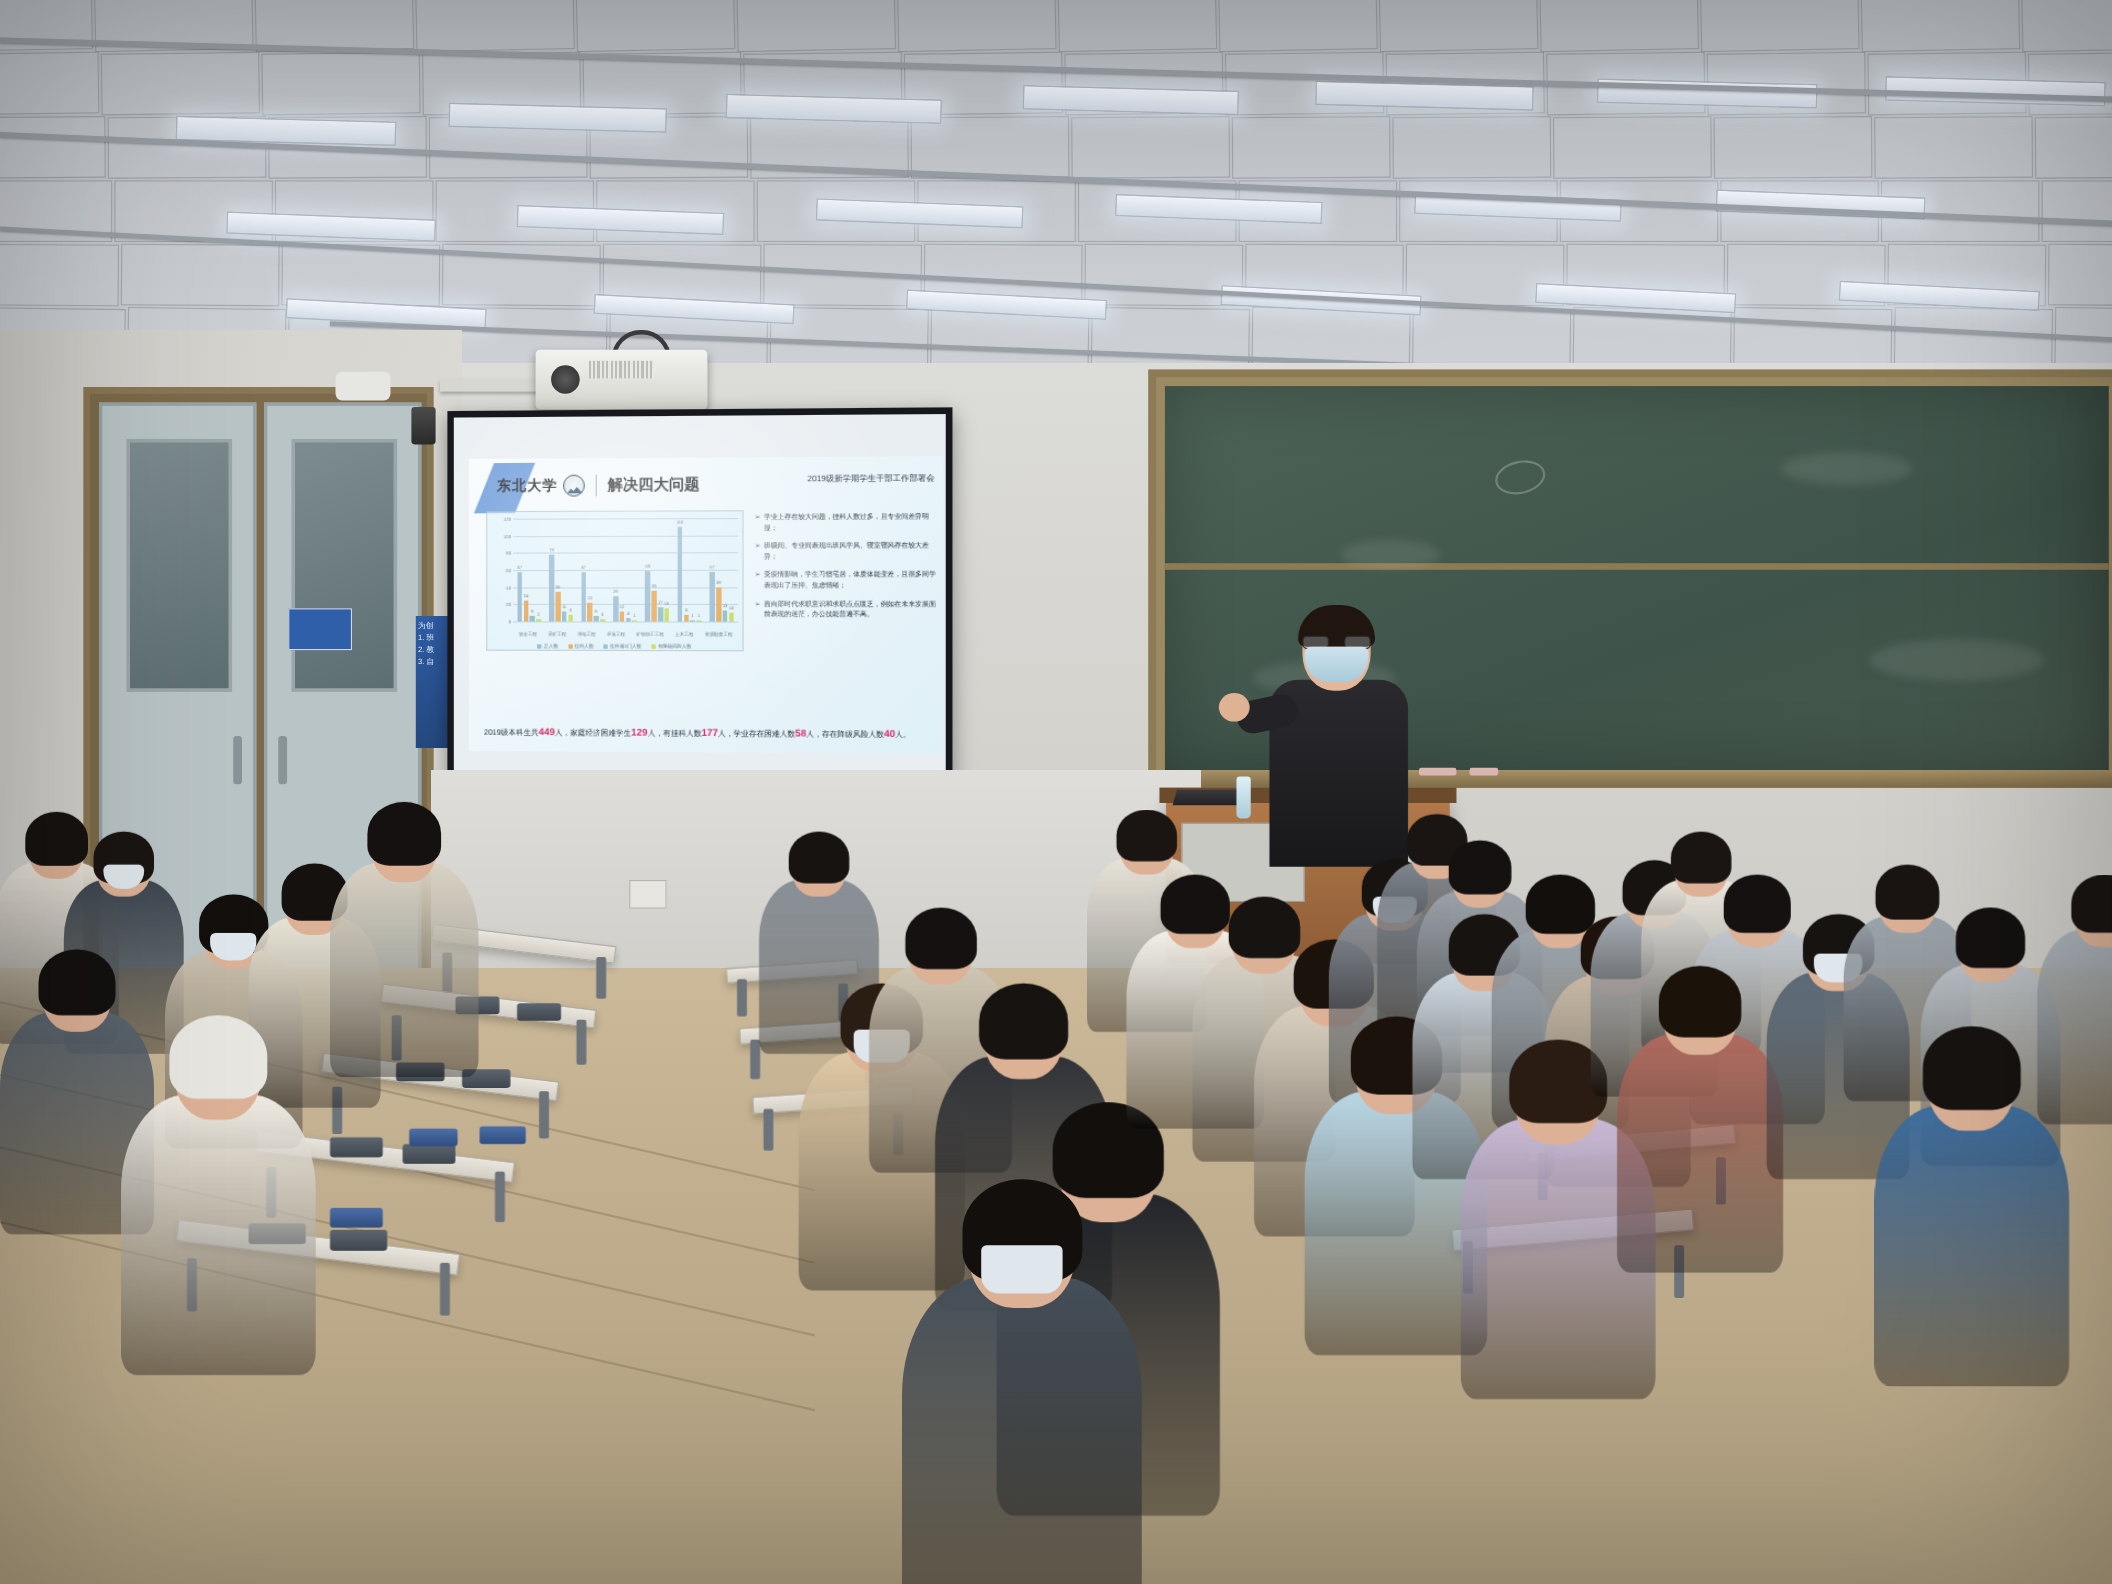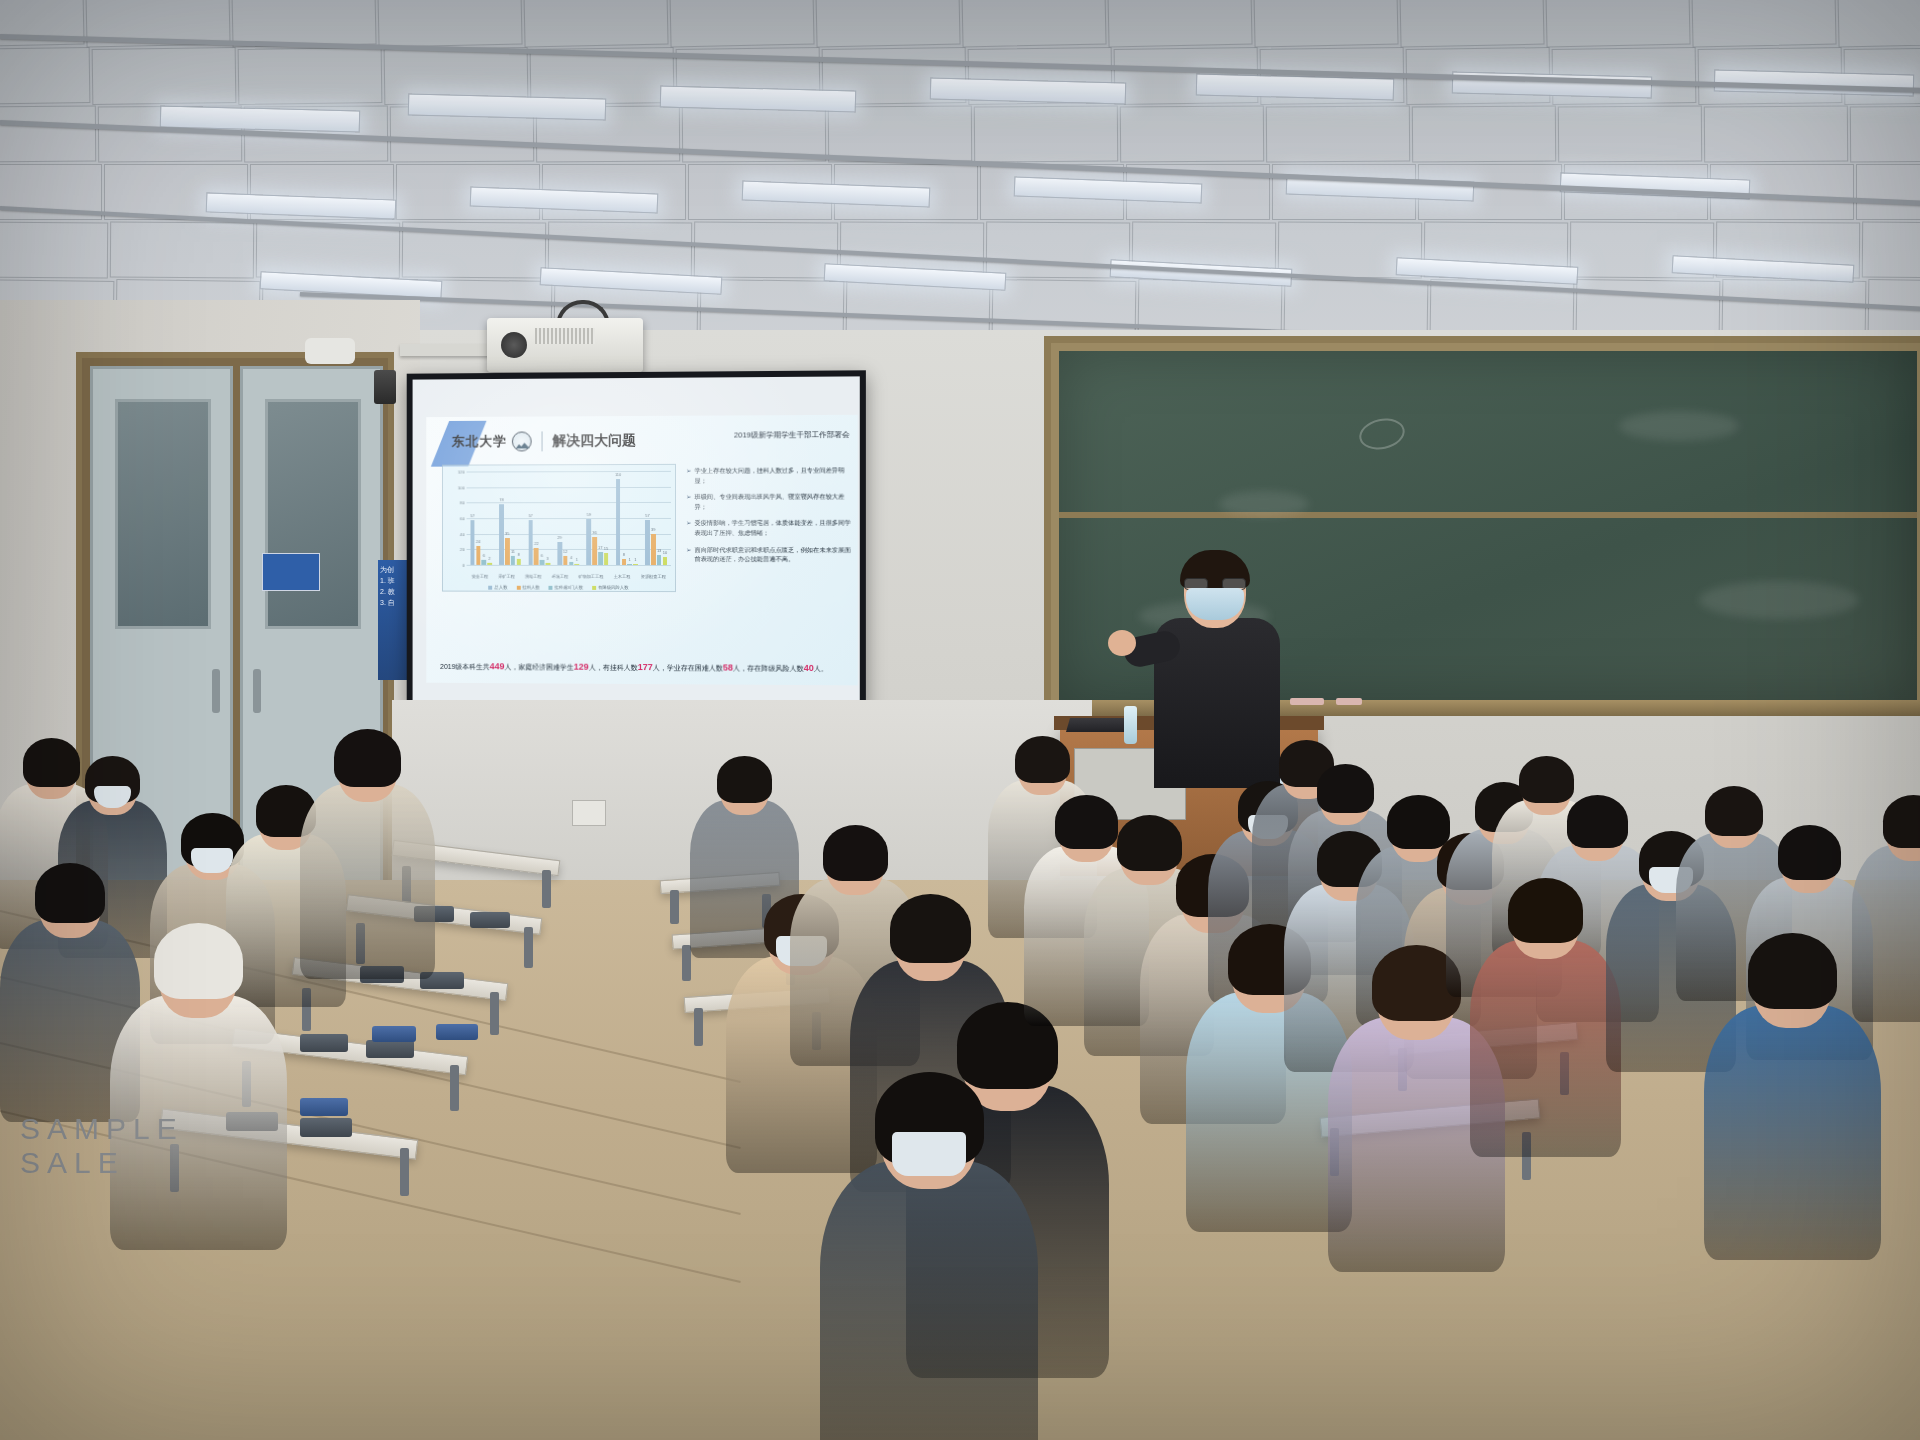--- a/index.html
+++ b/index.html
@@ -832,19 +832,15 @@
 
           </div>
       <div class="stu" style="left:820px;top:1080px;width:218.4px;height:424.2px;">
             <div class="torso" style="left:0;top:80.808px;width:218.4px;height:315px;background:linear-gradient(#46505a, rgba(0,0,0,.35))"></div>
             <div class="head" style="left:60.9px;top:0;width:96.60000000000001px;height:109.2px;background:#dcb196"></div>
             <div class="hair" style="left:54.599999999999994px;top:-8.4px;width:109.20000000000002px;height:93.912px;background:#120f0d"></div>
             <div class="mask" style="left:72.492px;top:52.416px;width:73.41600000000001px;height:43.68000000000001px"></div>
           </div>
     </div>
 
-  <div class="sample-text">
-    <div>SAMPLE</div>
-    <div>SALE</div>
-  </div>
 
   <div class="vignette"></div>
 </div>
 
 </body></html>

